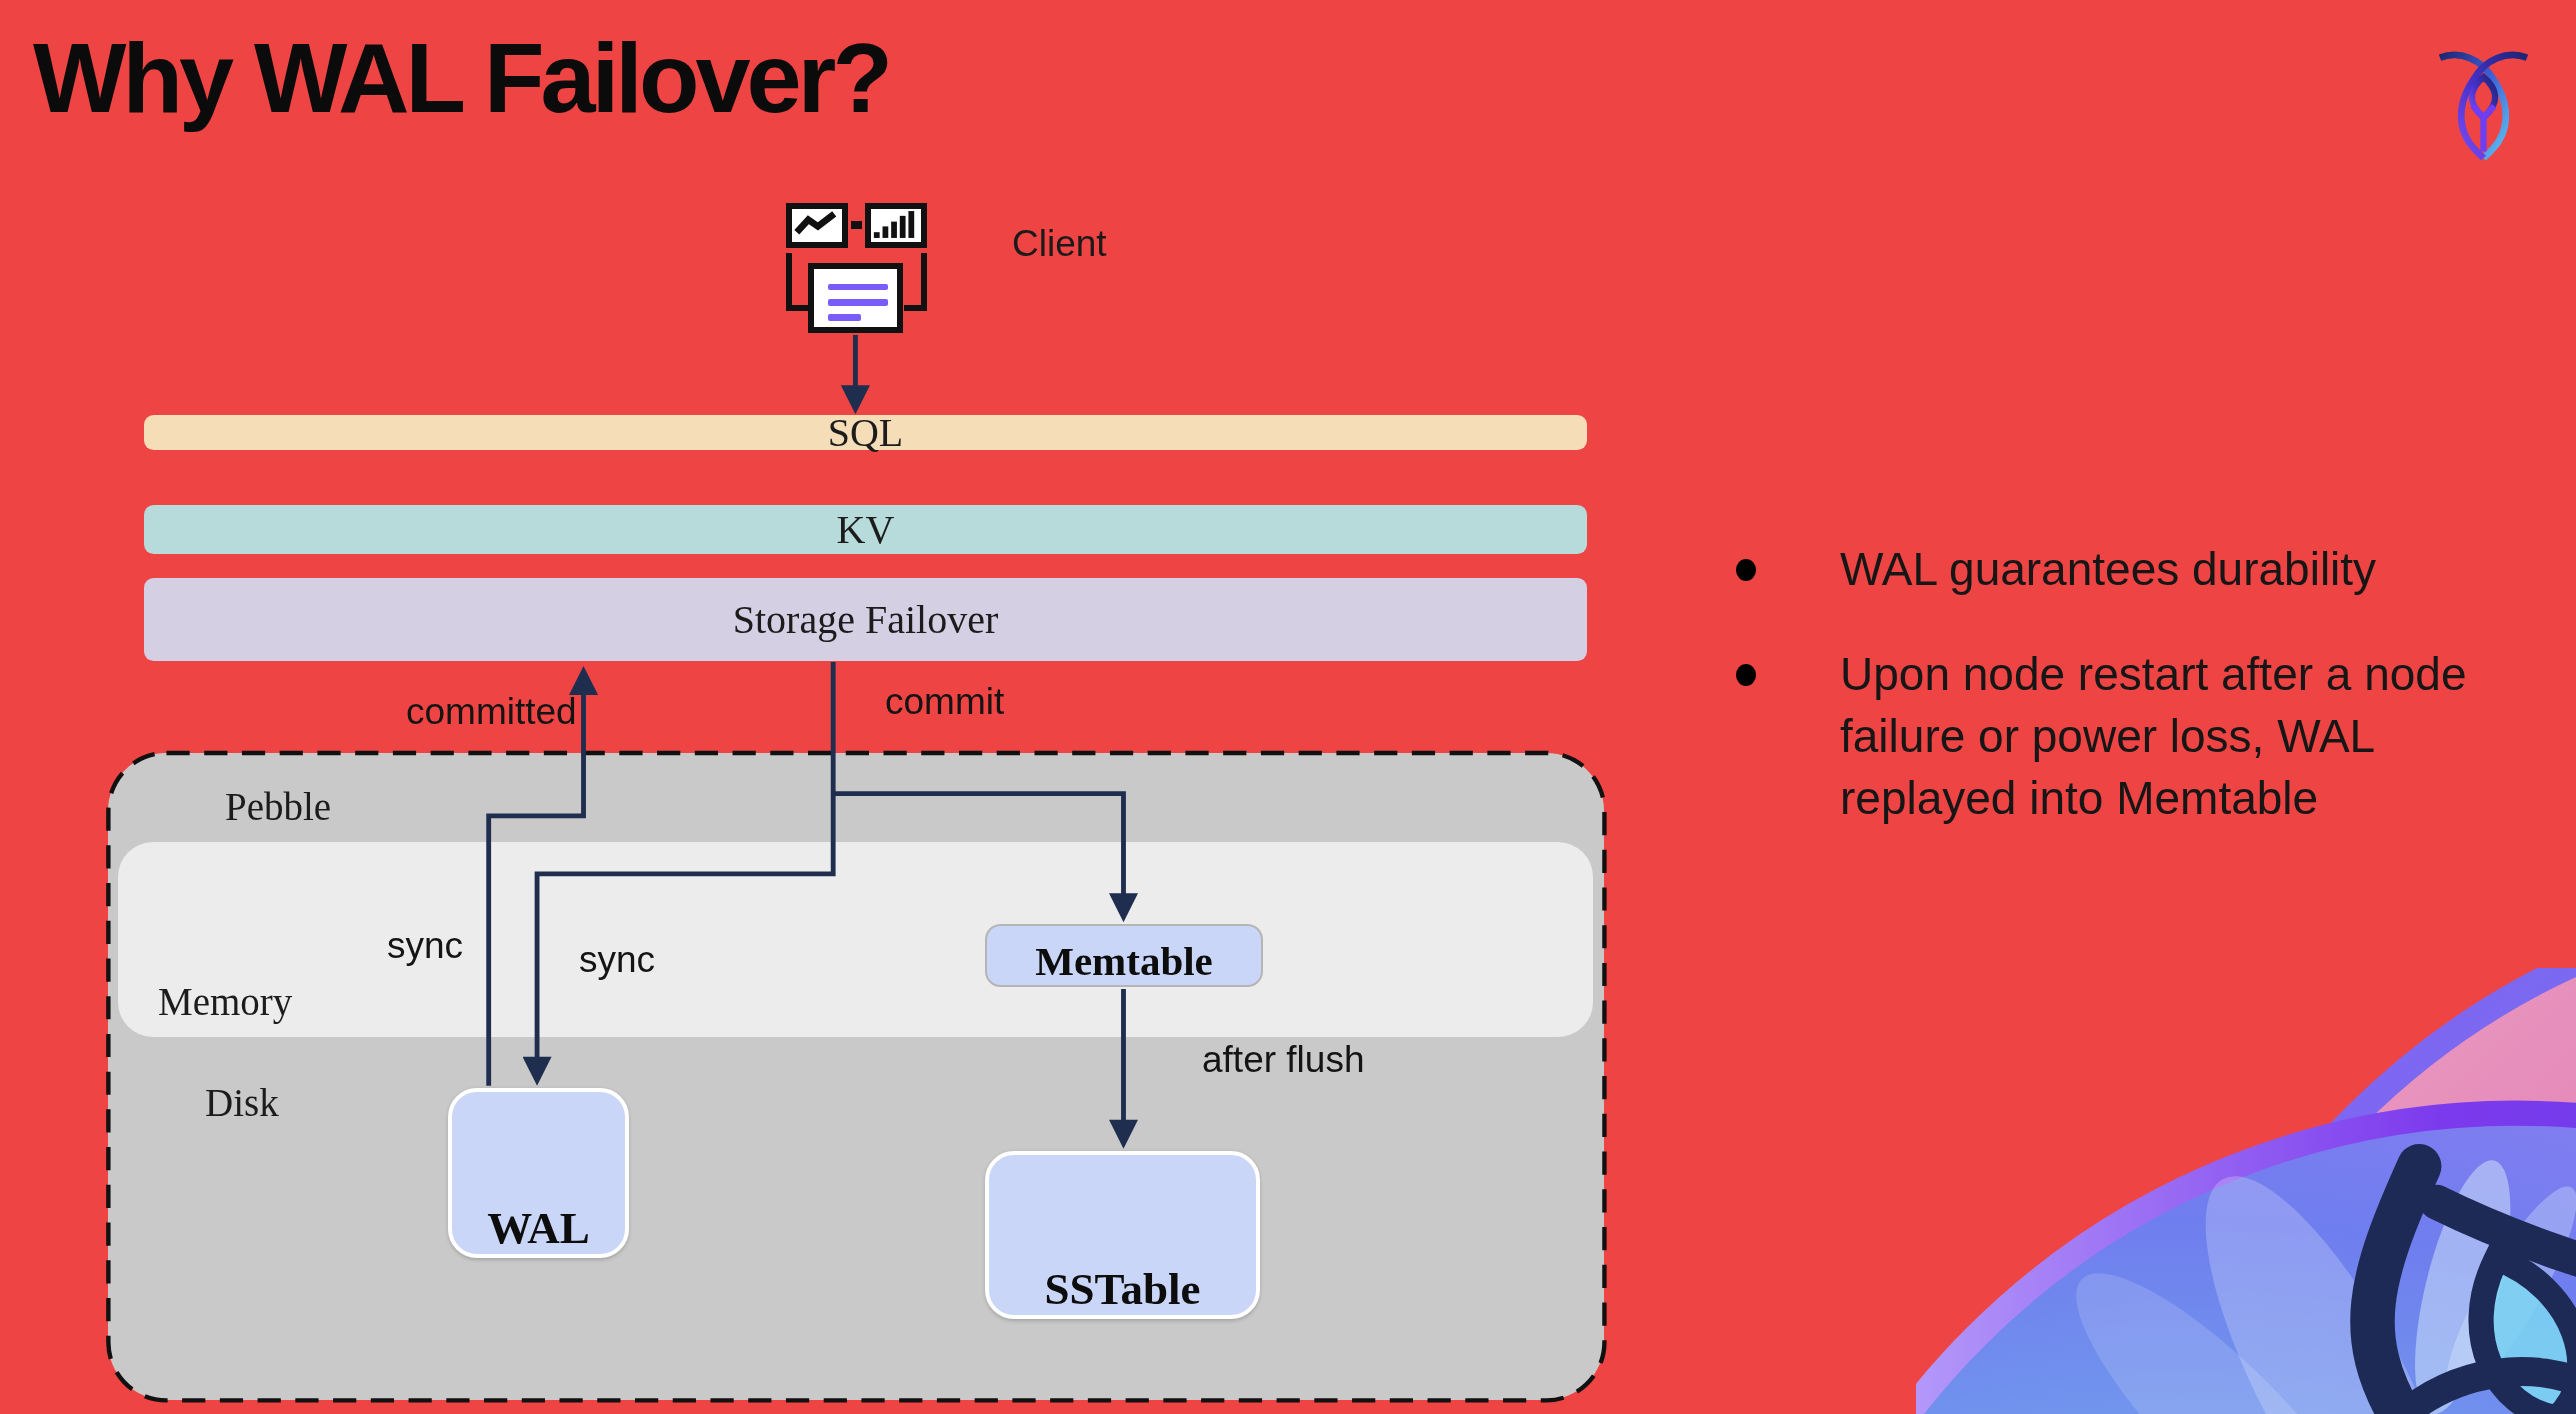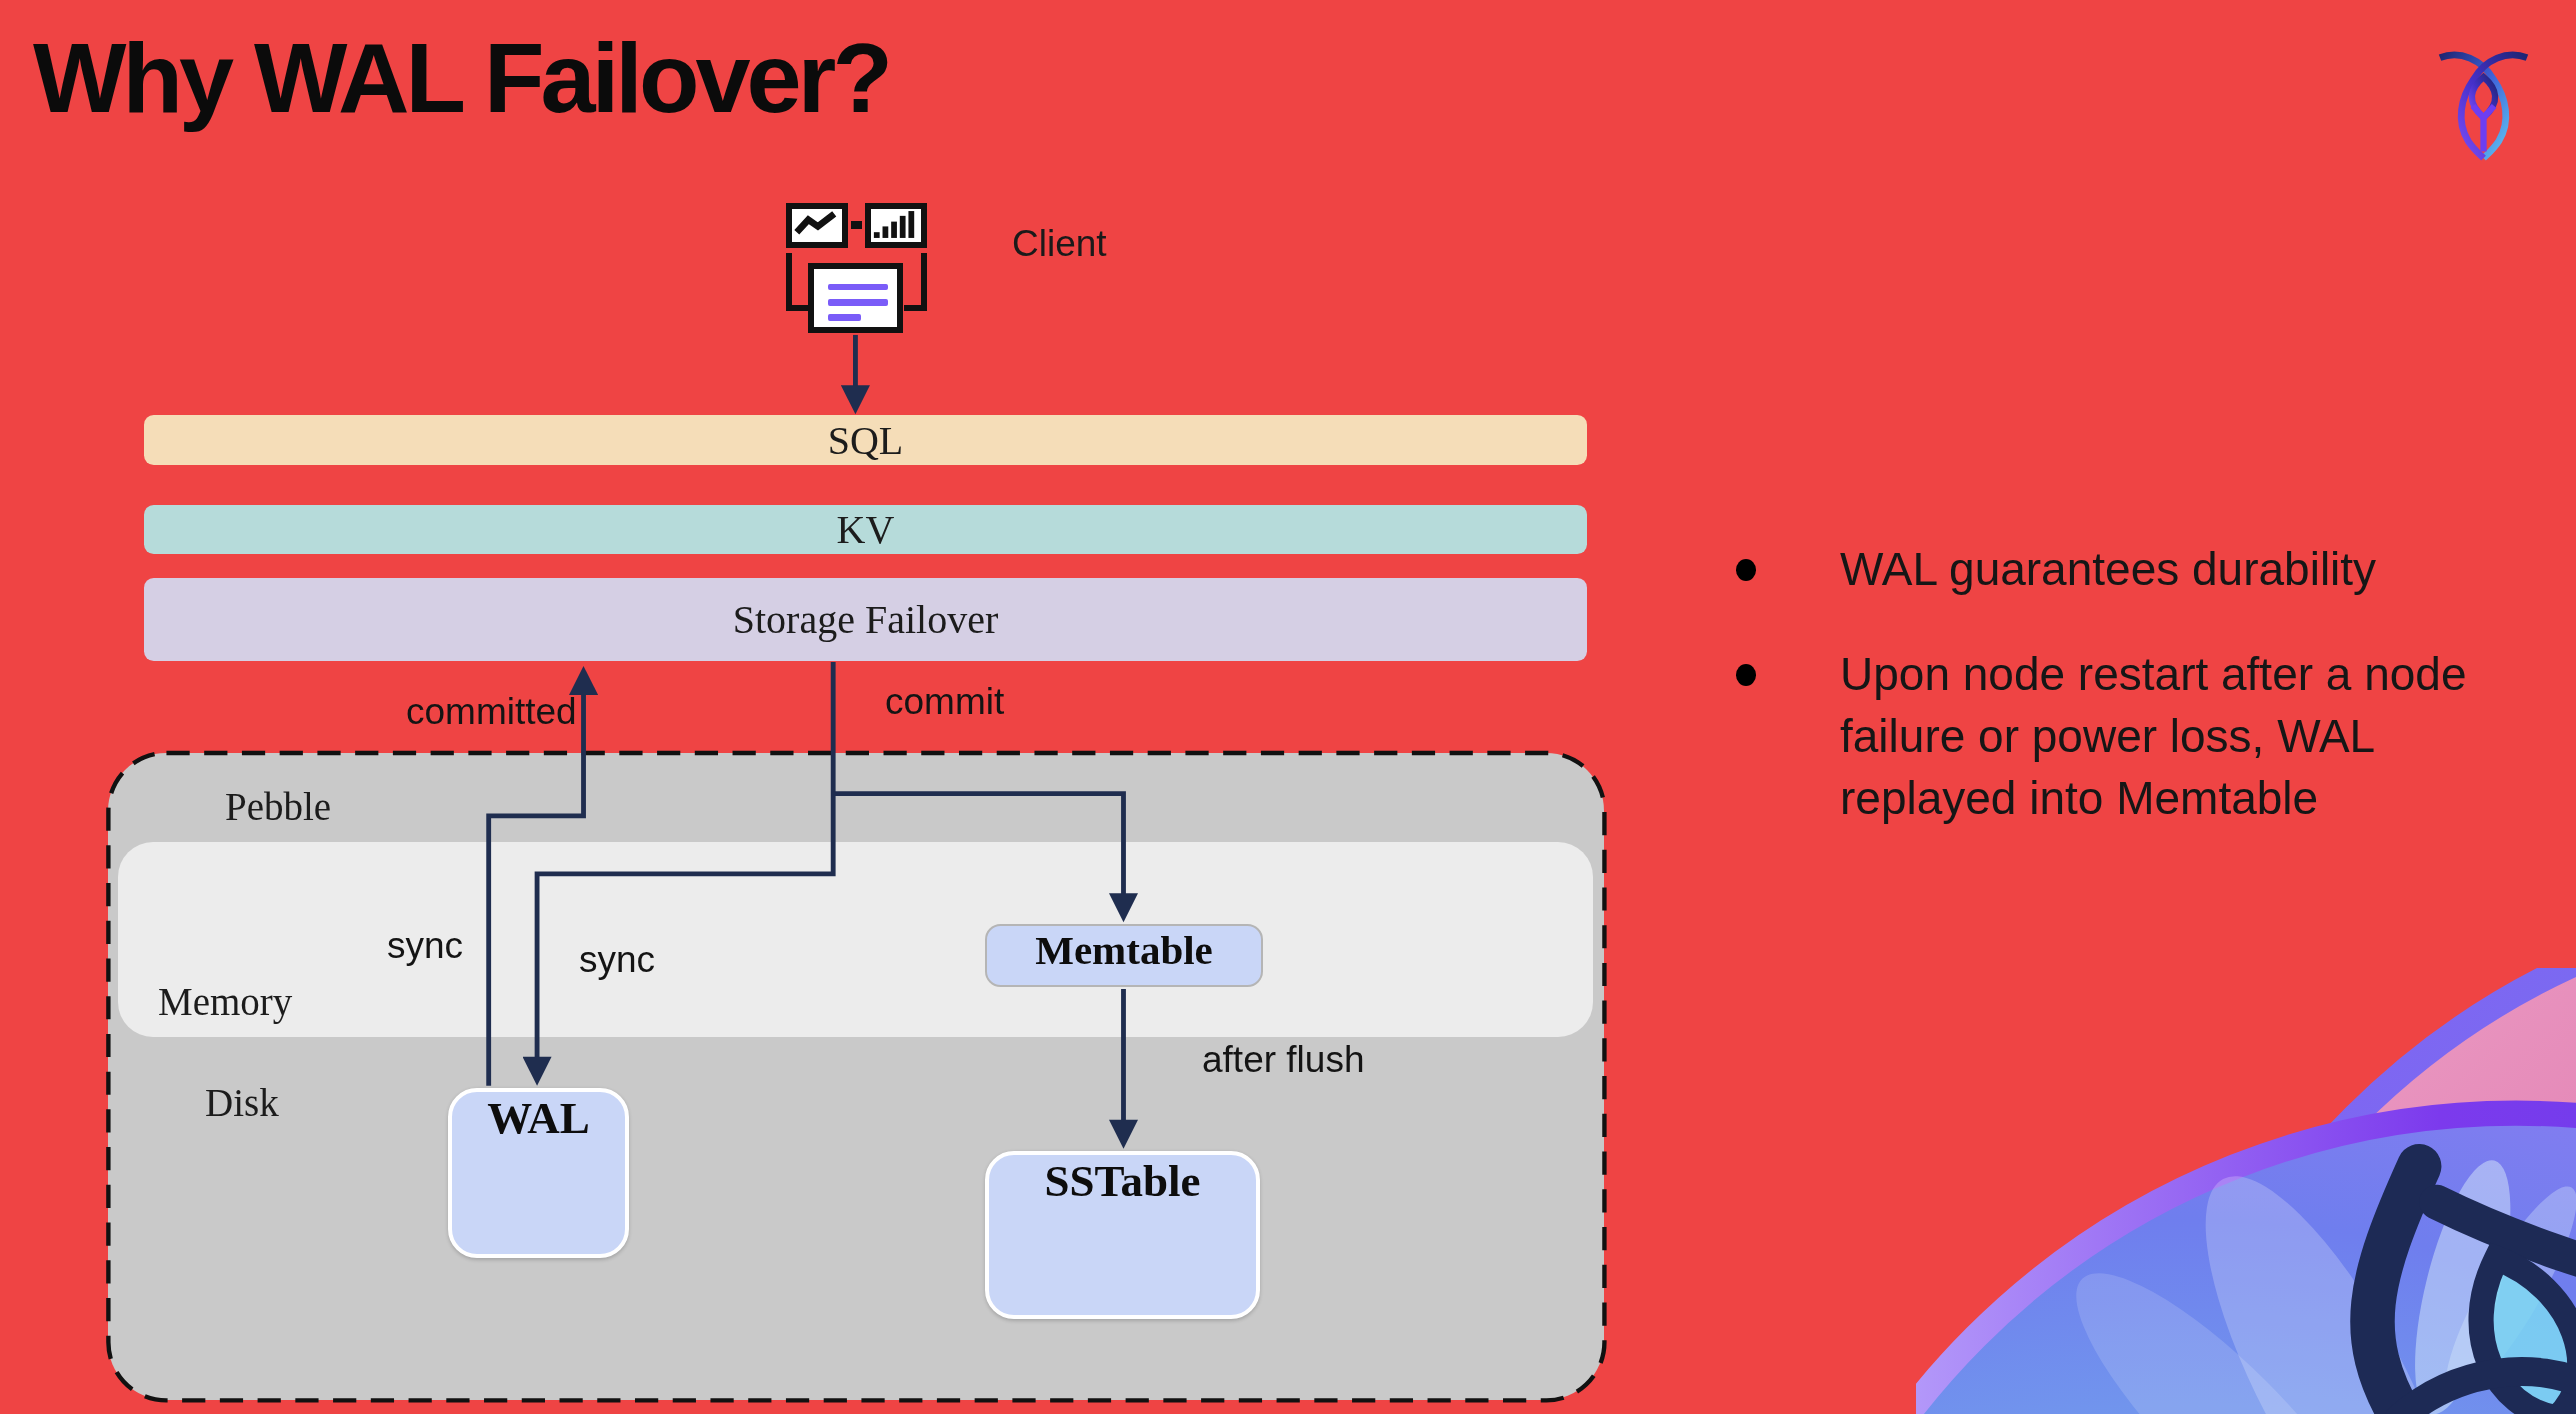--- a/index.html
+++ b/index.html
@@ -29,37 +29,37 @@
   .ci-bracket-r{position:absolute;left:120px;top:54px;width:23px;height:58px;
     border-right:6.8px solid #111;border-bottom:6.8px solid #111}
   .ci-doc{left:24px;top:64px;width:95px;height:70px}
   .ci-line{position:absolute;left:13.5px;height:6.8px;background:var(--accent-purple);border-radius:1.9px}
   .client-label{position:absolute;left:1012px;top:223px;font-size:37px;color:#1a1a1a}
 
   
   .bar{position:absolute;left:144px;width:1443px;border-radius:9.7px;display:flex;
     align-items:center;justify-content:center;
     font-family:"Liberation Serif","DejaVu Serif",serif;font-size:40px;color:#1c1c1c}
-  .bar-sql{top:415px;height:50px;background:var(--sql-bar)}
+  .bar-sql{top:415px;height:35px;background:var(--sql-bar)}
   .bar-kv{top:505px;height:49px;background:var(--kv-bar)}
   .bar-storage{top:578px;height:83px;background:var(--storage-bar)}
 
   
   .pebble{position:absolute;left:108px;top:753px;width:1496px;height:647px;
     background:var(--pebble-fill);border-radius:58px}
   .memory{position:absolute;left:118px;top:842px;width:1475px;height:195px;
     background:var(--memory-fill);border-radius:35px}
   .zone-label{position:absolute;font-family:"Liberation Serif","DejaVu Serif",serif;
     font-size:39px;color:#1c1c1c}
   .lbl-pebble{left:225px;top:784px}
   .lbl-memory{left:158px;top:979px}
   .lbl-disk{left:205px;top:1080px}
 
   
-  .node{position:absolute;background:var(--node-fill);display:flex;align-items:flex-start;
+  .node{position:absolute;background:var(--node-fill);display:flex;align-items:flex-end;
     justify-content:center;font-family:"Liberation Serif","DejaVu Serif",serif;
     font-weight:bold;color:#0d0d0d}
   .node-wal{left:448px;top:1088px;width:181px;height:170px;border:4.8px solid #fff;
     border-radius:29px;font-size:45px;box-shadow:0 1.9px 3.9px rgba(0,0,0,.18)}
   .node-memtable{left:985px;top:924px;width:278px;height:63px;border:2.9px solid #b5b5b5;
     border-radius:15.5px;font-size:41px}
   .node-sstable{left:985px;top:1151px;width:275px;height:168px;border:4.8px solid #fff;
     border-radius:29px;font-size:45px;box-shadow:0 1.9px 3.9px rgba(0,0,0,.18)}
 
   

